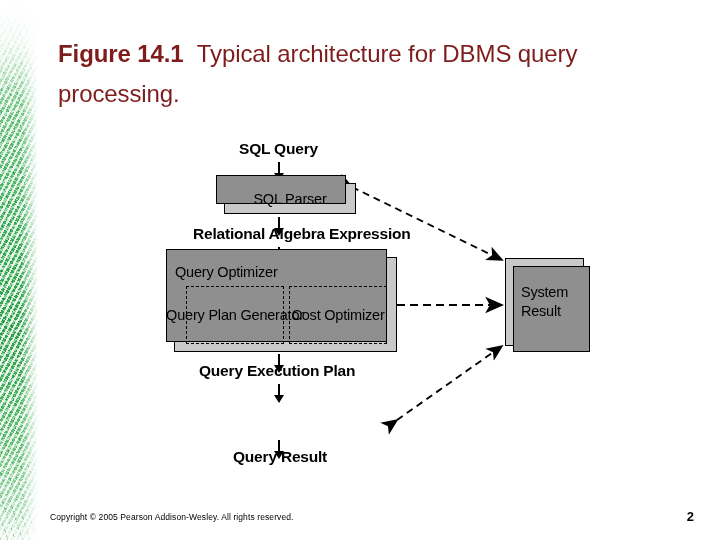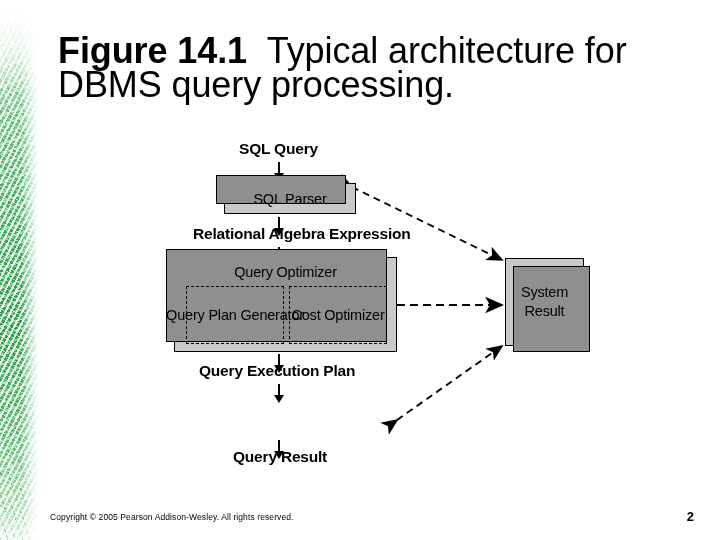--- a/index.html
+++ b/index.html
@@ -29,21 +29,21 @@
     background:linear-gradient(90deg, rgba(255,255,255,0) 0%, rgba(255,255,255,0) 55%, rgba(255,255,255,.55) 78%, #ffffff 100%);
   }
   .edge-strip .fadetop{
     position:absolute;left:0;top:0;width:38px;height:96px;
     background:linear-gradient(180deg,#ffffff 0%,rgba(255,255,255,.75) 45%,rgba(255,255,255,0) 100%);
   }
 
   
   .title{
     position:absolute;left:58px;top:34px;width:600px;
-    color:#000000;font-size:36px;line-height:34px;letter-spacing:-.1px;
+    color:#7f1d1d;font-size:24px;line-height:40px;letter-spacing:-.1px;
   }
   .title .fig{font-weight:bold;}
   .title .rest{font-weight:normal;}
 
   
   .figure{position:absolute;left:8px;top:120px;width:720px;height:370px;}
 
   .lbl{
     position:absolute;color:#000;font-size:15.5px;line-height:17px;
     white-space:nowrap;font-weight:600;letter-spacing:-.2px;
@@ -66,21 +66,21 @@
     background:#8f8f8f;border:1.4px solid #000;box-sizing:border-box;z-index:-1;
   }
 
   .subbox{
     position:absolute;border:1.6px dashed #000;box-sizing:border-box;
     display:flex;align-items:center;justify-content:center;text-align:center;
     font-size:14.5px;line-height:16.5px;color:#000;letter-spacing:-.2px;background:transparent;
   }
 
   .optimizer-title{
-    position:absolute;left:0;right:0;top:6px;text-align:center;
+    position:absolute;left:0;right:0;top:6px;
     font-size:14.5px;color:#000;letter-spacing:-.2px;
   }
 
   
   .varrow{position:absolute;width:2px;background:#000;z-index:2;}
   .varrow::after{
     content:"";position:absolute;left:-4px;bottom:-7px;
     border-left:5px solid transparent;border-right:5px solid transparent;
     border-top:8px solid #000;
   }
@@ -149,21 +149,21 @@
 
     <div class="lbl" style="left:191px;top:242px;">Query Execution Plan</div>
 
     <div class="varrow" style="left:270px;top:264px;height:12px;"></div>
 
 
     <div class="varrow" style="left:270px;top:320px;height:12px;"></div>
 
     <div class="lbl" style="left:225px;top:328px;">Query Result</div>
 
-    <div class="box3d bevel-br" style="left:497px;top:138px;width:79px;height:88px;flex-direction:column;line-height:19px;text-align:center;">
+    <div class="box3d bevel-br" style="left:497px;top:138px;width:79px;height:88px;flex-direction:column;line-height:19px;">
       <span>
           <div>System</div>
           <div>Result</div>
         </span>
     </div>
 
   </div>
 
   <div class="footer-copy">Copyright © 2005 Pearson Addison-Wesley. All rights reserved.</div>
   <div class="footer-page">2</div>

